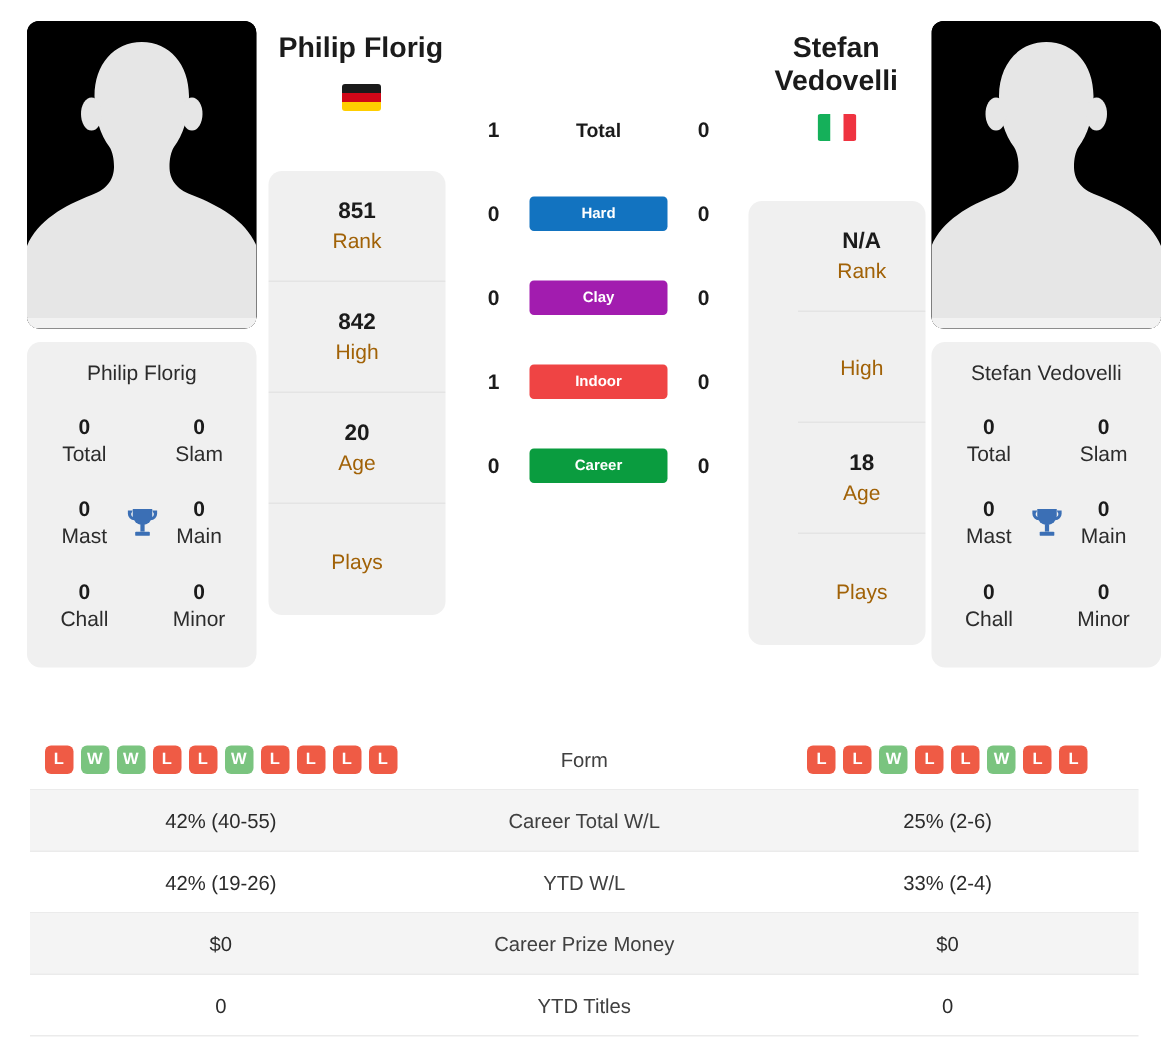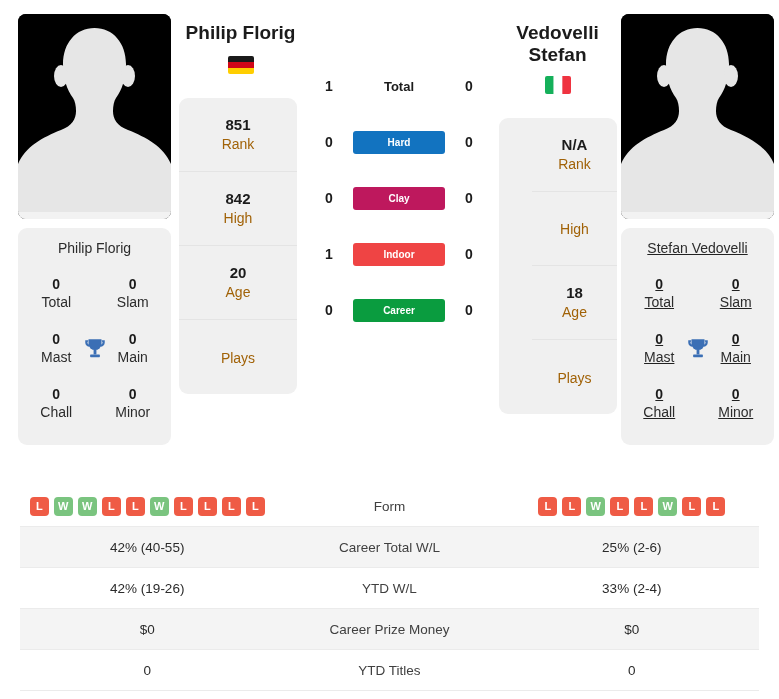--- a/index.html
+++ b/index.html
@@ -54,21 +54,21 @@
     text-align: center;
     min-height: 24px;
   }
   .pname.wrap2 { line-height: 1.16; }
 
   .flag-wrap { display:flex; justify-content:center; margin-top: 10px; height: 24px; }
   .flag { width: 26px; height: 18px; border-radius: 2px; overflow: hidden; display: block; }
   .flag svg { display:block; width: 100%; height: 100%; }
 
   .rankcard {
-    margin-top: 18px;
+    margin-top: 34px;
     width: 118px;
     background: #f0f0f0;
     border-radius: 9px;
     overflow: hidden;
   }
   .side.left .rankcard { margin-left: 1px; }
   .side.right .rankcard { margin-left: 4px; padding-left: 33px; }
   .rankcell {
     height: 74px;
     display: flex;
@@ -123,21 +123,21 @@
   }
 
   
   .titles {
     width: 153px;
     margin-top: 9px;
     background: #f0f0f0;
     border-radius: 9px;
     padding: 12px 0 14px 0;
   }
-  .avatar-col.right .titles { margin-left: auto; text-decoration: underline; }
+  .avatar-col.right .titles { margin-left: auto; }
   .titles .tname {
     text-align: center;
     font-size: 14px;
     color: #2c2c2c;
     padding-bottom: 10px;
   }
   .tgrid {
     display: grid;
     grid-template-columns: 1fr 1fr;
     row-gap: 0px;
@@ -300,21 +300,21 @@
         <div class="num">0</div>
         <div class="mid">
           <span class="surf" id="surf-hard" style="background: rgb(18, 115, 192);">Hard</span>
         </div>
         <div class="num">0</div>
       </div>
 
       <div class="h2hrow">
         <div class="num">0</div>
         <div class="mid">
-          <span class="surf" id="surf-clay" style="background: #be185d;">Clay</span>
+          <span class="surf" id="surf-clay" style="background: #a21caf;">Clay</span>
         </div>
         <div class="num">0</div>
       </div>
 
       <div class="h2hrow">
         <div class="num">1</div>
         <div class="mid">
           <span class="surf" id="surf-indoor" style="background: #ef4444;">Indoor</span>
         </div>
         <div class="num">0</div>
@@ -325,22 +325,22 @@
         <div class="mid">
           <span class="surf" id="surf-grass" style="background: rgb(10, 156, 63);">Career</span>
         </div>
         <div class="num">0</div>
       </div>
 
     </div>
 
     <div class="side right">
       <div class="pname wrap2">
+        <div>Stefan</div>
         <div>Vedovelli</div>
-        <div>Stefan</div>
       </div>
       <div class="flag-wrap">
         <span class="flag">
           <svg viewBox="0 0 3 2" preserveAspectRatio="none" aria-hidden="true">
             <rect width="1" height="2" x="0" fill="#15b05a"></rect>
             <rect width="1" height="2" x="1" fill="#ffffff"></rect>
             <rect width="1" height="2" x="2" fill="#ef3340"></rect>
           </svg>
         </span>
       </div>

